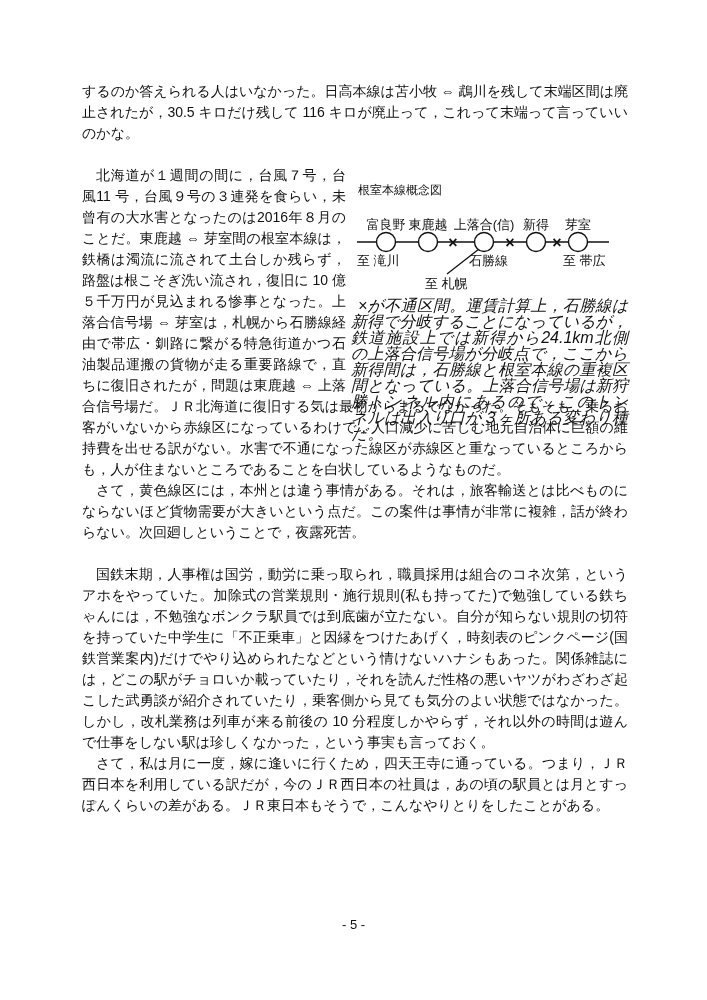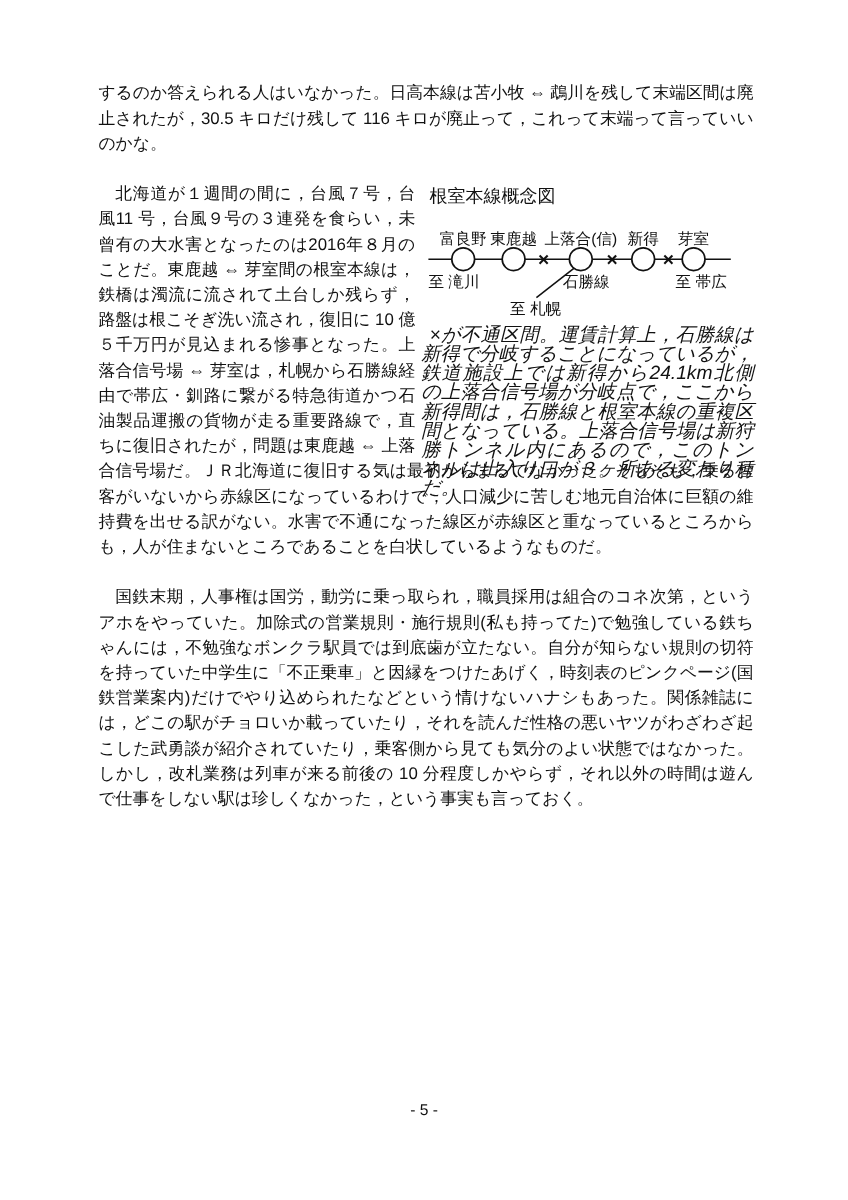--- a/index.html
+++ b/index.html
@@ -1,28 +1,28 @@
 <!DOCTYPE html>
 <html><head>
 <meta charset="utf-8">
 <style>
   html,body{margin:0;padding:0;background:#ffffff;}
   .page{
     position:relative;width:707px;height:1000px;background:#ffffff;
     font-family:"Liberation Sans","DejaVu Sans",sans-serif;color:#111;
     overflow:hidden;
   }
-  .content{position:absolute;left:82px;top:67px;width:546px;}
+  .content{position:absolute;left:82px;top:81px;width:546px;}
   .content p{margin:0;font-size:14px;line-height:21px;text-align:justify;}
   .content p.indent{text-indent:14px;}
   .line-gap{height:21px;}
   .figure{
     float:right;width:277px;height:229px;margin-left:5px;
   }
-  .fig-title{font-size:15px;line-height:16px;margin:5px 0 0 7px;}
+  .fig-title{font-size:12px;line-height:16px;margin:17px 0 0 7px;}
   .fig-svg{display:block;margin-top:1px;}
   .fig-note{
     font-size:16px;line-height:16px;text-align:justify;
     text-indent:7px;margin-top:7px;font-style:italic;
   }
   .footer{
     position:absolute;top:914px;left:0;width:707px;
     text-align:center;font-size:13px;line-height:21px;
   }
   svg text{font-family:"Liberation Sans","DejaVu Sans",sans-serif;fill:#111;}
@@ -65,18 +65,20 @@
 
         <text x="6" y="66" class="term-label">至 滝川</text>
         <text x="212" y="66" class="term-label">至 帯広</text>
         <text x="118" y="66" class="term-label">石勝線</text>
         <text x="74" y="89" class="term-label">至 札幌</text>
       </svg>
       <div class="fig-note">×が不通区間。運賃計算上，石勝線は新得で分岐することになっているが，鉄道施設上では新得から24.1km北側の上落合信号場が分岐点で，ここから新得間は，石勝線と根室本線の重複区間となっている。上落合信号場は新狩勝トンネル内にあるので，このトンネルは出入り口が３ヶ所ある変わり種だ。</div>
     </div>
 
     <p class="indent">北海道が１週間の間に，台風７号，台風11 号，台風９号の３連発を食らい，未曾有の大水害となったのは2016年８月のことだ。東鹿越 ⇔ 芽室間の根室本線は，鉄橋は濁流に流されて土台しか残らず，路盤は根こそぎ洗い流され，復旧に 10 億５千万円が見込まれる惨事となった。上落合信号場 ⇔ 芽室は，札幌から石勝線経由で帯広・釧路に繋がる特急街道かつ石油製品運搬の貨物が走る重要路線で，直ちに復旧されたが，問題は東鹿越 ⇔ 上落合信号場だ。ＪＲ北海道に復旧する気は最初からまるでなかった。そもそも，乗るお客がいないから赤線区になっているわけで，人口減少に苦しむ地元自治体に巨額の維持費を出せる訳がない。水害で不通になった線区が赤線区と重なっているところからも，人が住まないところであることを白状しているようなものだ。</p>
+    <p class="indent">さて，黄色線区には，本州とは違う事情がある。それは，旅客輸送とは比べものにならないほど貨物需要が大きいという点だ。この案件は事情が非常に複雑，話が終わらない。次回廻しということで，夜露死苦。</p>
     <div class="line-gap"></div>
     <p class="indent">国鉄末期，人事権は国労，動労に乗っ取られ，職員採用は組合のコネ次第，というアホをやっていた。加除式の営業規則・施行規則(私も持ってた)で勉強している鉄ちゃんには，不勉強なボンクラ駅員では到底歯が立たない。自分が知らない規則の切符を持っていた中学生に「不正乗車」と因縁をつけたあげく，時刻表のピンクページ(国鉄営業案内)だけでやり込められたなどという情けないハナシもあった。関係雑誌には，どこの駅がチョロいか載っていたり，それを読んだ性格の悪いヤツがわざわざ起こした武勇談が紹介されていたり，乗客側から見ても気分のよい状態ではなかった。しかし，改札業務は列車が来る前後の 10 分程度しかやらず，それ以外の時間は遊んで仕事をしない駅は珍しくなかった，という事実も言っておく。</p>
+    <p class="indent">さて，私は月に一度，嫁に逢いに行くため，四天王寺に通っている。つまり，ＪＲ西日本を利用している訳だが，今のＪＲ西日本の社員は，あの頃の駅員とは月とすっぽんくらいの差がある。ＪＲ東日本もそうで，こんなやりとりをしたことがある。</p>
   </div>
 
   <div class="footer">- 5 -</div>
 </div>
 
 </body></html>

